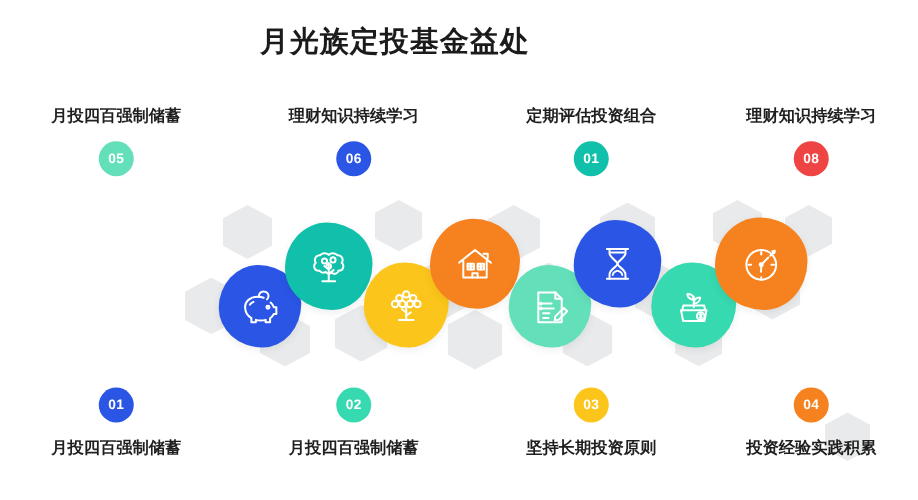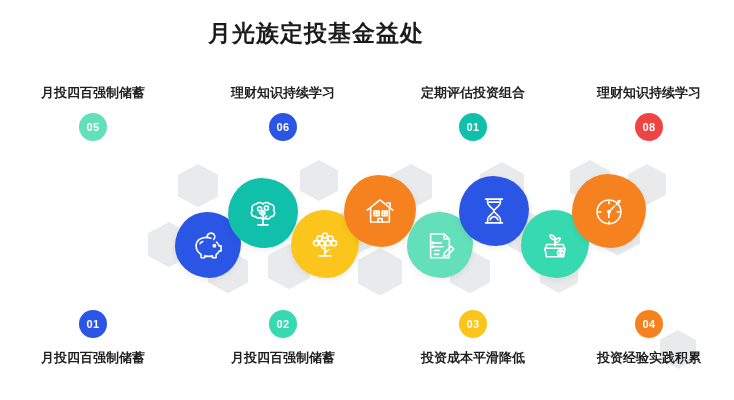--- a/index.html
+++ b/index.html
@@ -250,20 +250,20 @@
   <div class="label-col bottom" style="left:0px;">
     <div class="badge" style="background: rgb(42, 85, 229);">01</div>
     <div class="label-text">月投四百强制储蓄</div>
   </div>
   <div class="label-col bottom" style="left:190px;">
     <div class="badge" style="background: rgb(55, 217, 176);">02</div>
     <div class="label-text">月投四百强制储蓄</div>
   </div>
   <div class="label-col bottom" style="left:380px;">
     <div class="badge" style="background: rgb(252, 197, 27);">03</div>
-    <div class="label-text">投资成本平滑降低</div>
+    <div class="label-text">坚持长期投资原则</div>
   </div>
   <div class="label-col bottom" style="left:556px;">
     <div class="badge" style="background: rgb(245, 130, 31);">04</div>
     <div class="label-text">投资经验实践积累</div>
   </div>
 
 </div>
 
 </body></html>

